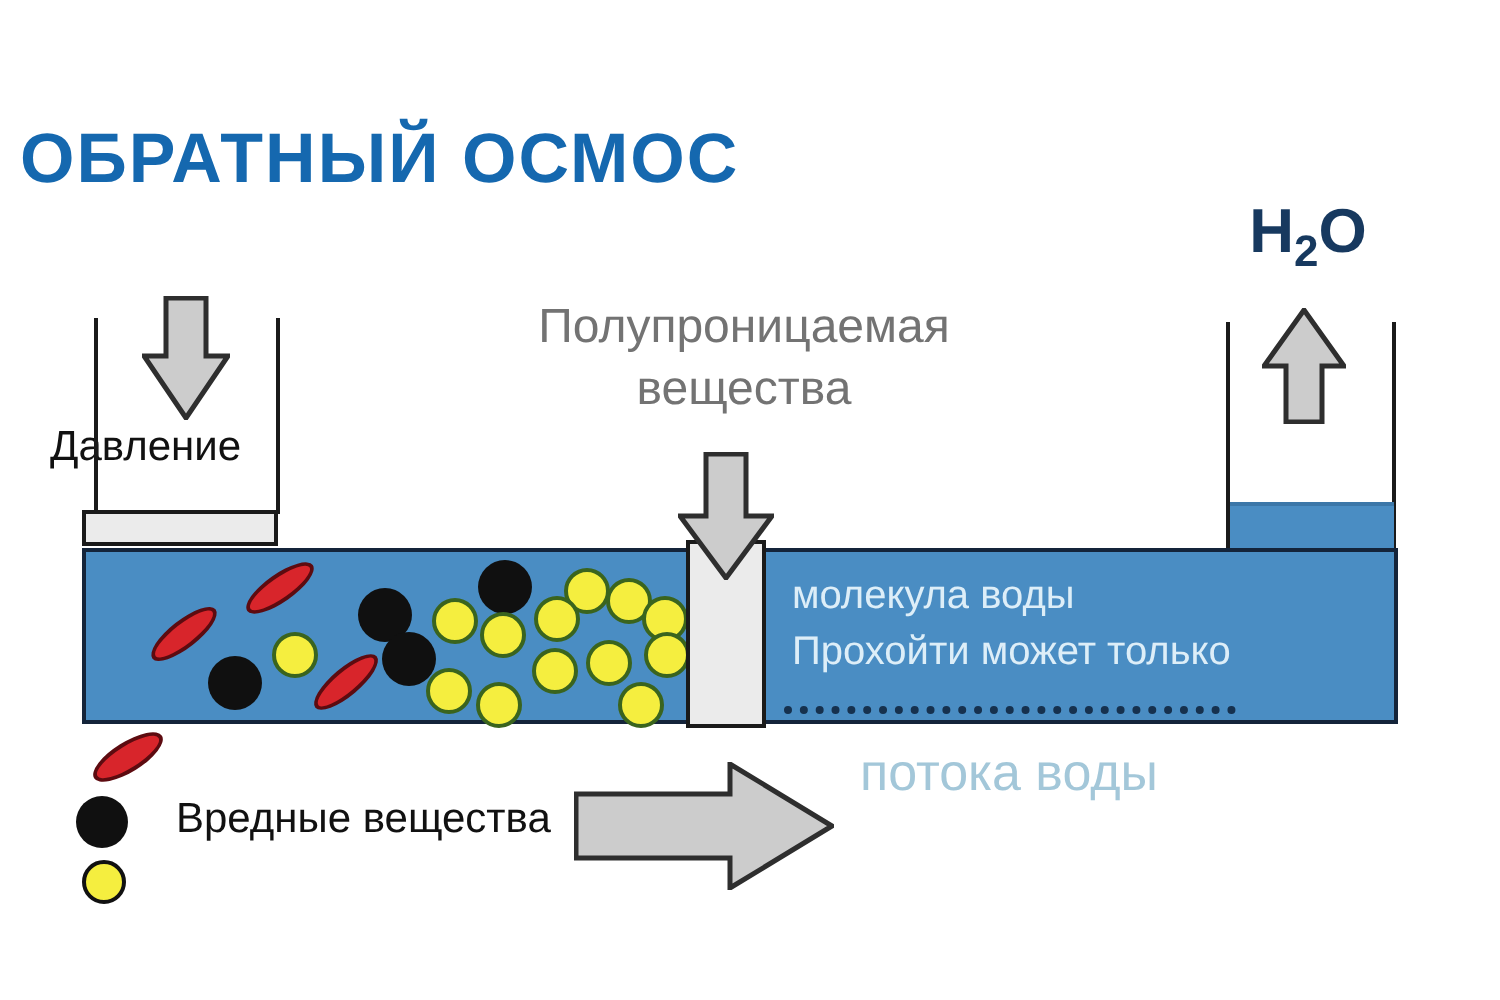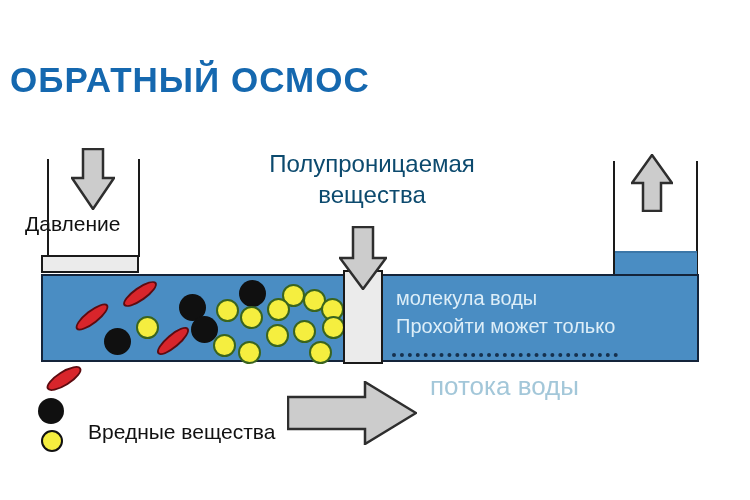--- a/index.html
+++ b/index.html
@@ -9,21 +9,21 @@
   }
   .abs{position:absolute;}
 
   
   #title{left:10px;top:60px;width:740px;text-align:left;
     font-size:35px;font-weight:bold;color:var(--title);letter-spacing:1px;}
   #h2o{left:606px;top:98px;width:96px;text-align:center;
     font-size:31px;font-weight:bold;color:var(--h2o);}
   #h2o sub{font-size:22px;}
   #membrane-label{left:222px;top:148px;width:300px;text-align:center;
-    font-size:24px;line-height:31px;color:#0c4a6e;}
+    font-size:24px;line-height:31px;color:#737373;}
   #pressure-label{left:25px;top:212px;font-size:21px;color:#111;}
   #pass-text{left:396px;top:284px;font-size:20px;line-height:28px;color:var(--watertext);z-index:6;}
   #flow-text{left:430px;top:369px;font-size:26px;line-height:35px;color:var(--flowtext);}
 
   
   .wall{background:#1a1a1a;width:2px;}
   #water-main{left:41px;top:274px;width:658px;height:88px;background:var(--water);
     border:2px solid #14243a;box-sizing:border-box;z-index:2;}
   #water-column{left:615px;top:251px;width:82px;height:28px;background:var(--water);
     border-top:2px solid #3c77a8;box-sizing:border-box;z-index:1;}
@@ -57,20 +57,21 @@
   #legend-yellow{left:41px;top:430px;width:22px;height:22px;border-radius:50%;
     background:var(--yellow);border:2px solid #111;box-sizing:border-box;}
 </style>
 </head>
 <body>
 
 <div id="stage">
 
   <div class="abs" id="title">ОБРАТНЫЙ ОСМОС</div>
 
+  <div class="abs" id="h2o"><span>H</span><sub>2</sub><span>O</span></div>
 
   <div class="abs" id="membrane-label">
     <div>Полупроницаемая</div>
     <div>вещества</div>
   </div>
 
   <div class="abs" id="pressure-label">Давление</div>
 
   <div class="abs wall" style="left:47px;top:159px;height:98px;"></div>
   <div class="abs wall" style="left:138px;top:159px;height:98px;"></div>
@@ -125,17 +126,17 @@
   <svg class="abs arrow" id="arrow-flow" width="130" height="64" viewBox="0 0 130 64">
     <polygon points="1,16 78,16 78,1 129,32 78,63 78,48 1,48"></polygon>
   </svg>
   <div class="abs" id="flow-text">
     <div>потока воды</div>
   </div>
 
   <div class="abs" id="legend-oval"></div>
 
   <div class="abs" id="legend-black"></div>
-  <div class="legend-label" style="left:88px;top:398px;margin-top:22px;">Вредные вещества</div>
+  <div class="legend-label" style="left:88px;top:398px;">Вредные вещества</div>
 
   <div class="abs" id="legend-yellow"></div>
 
 </div>
 
 </body></html>

